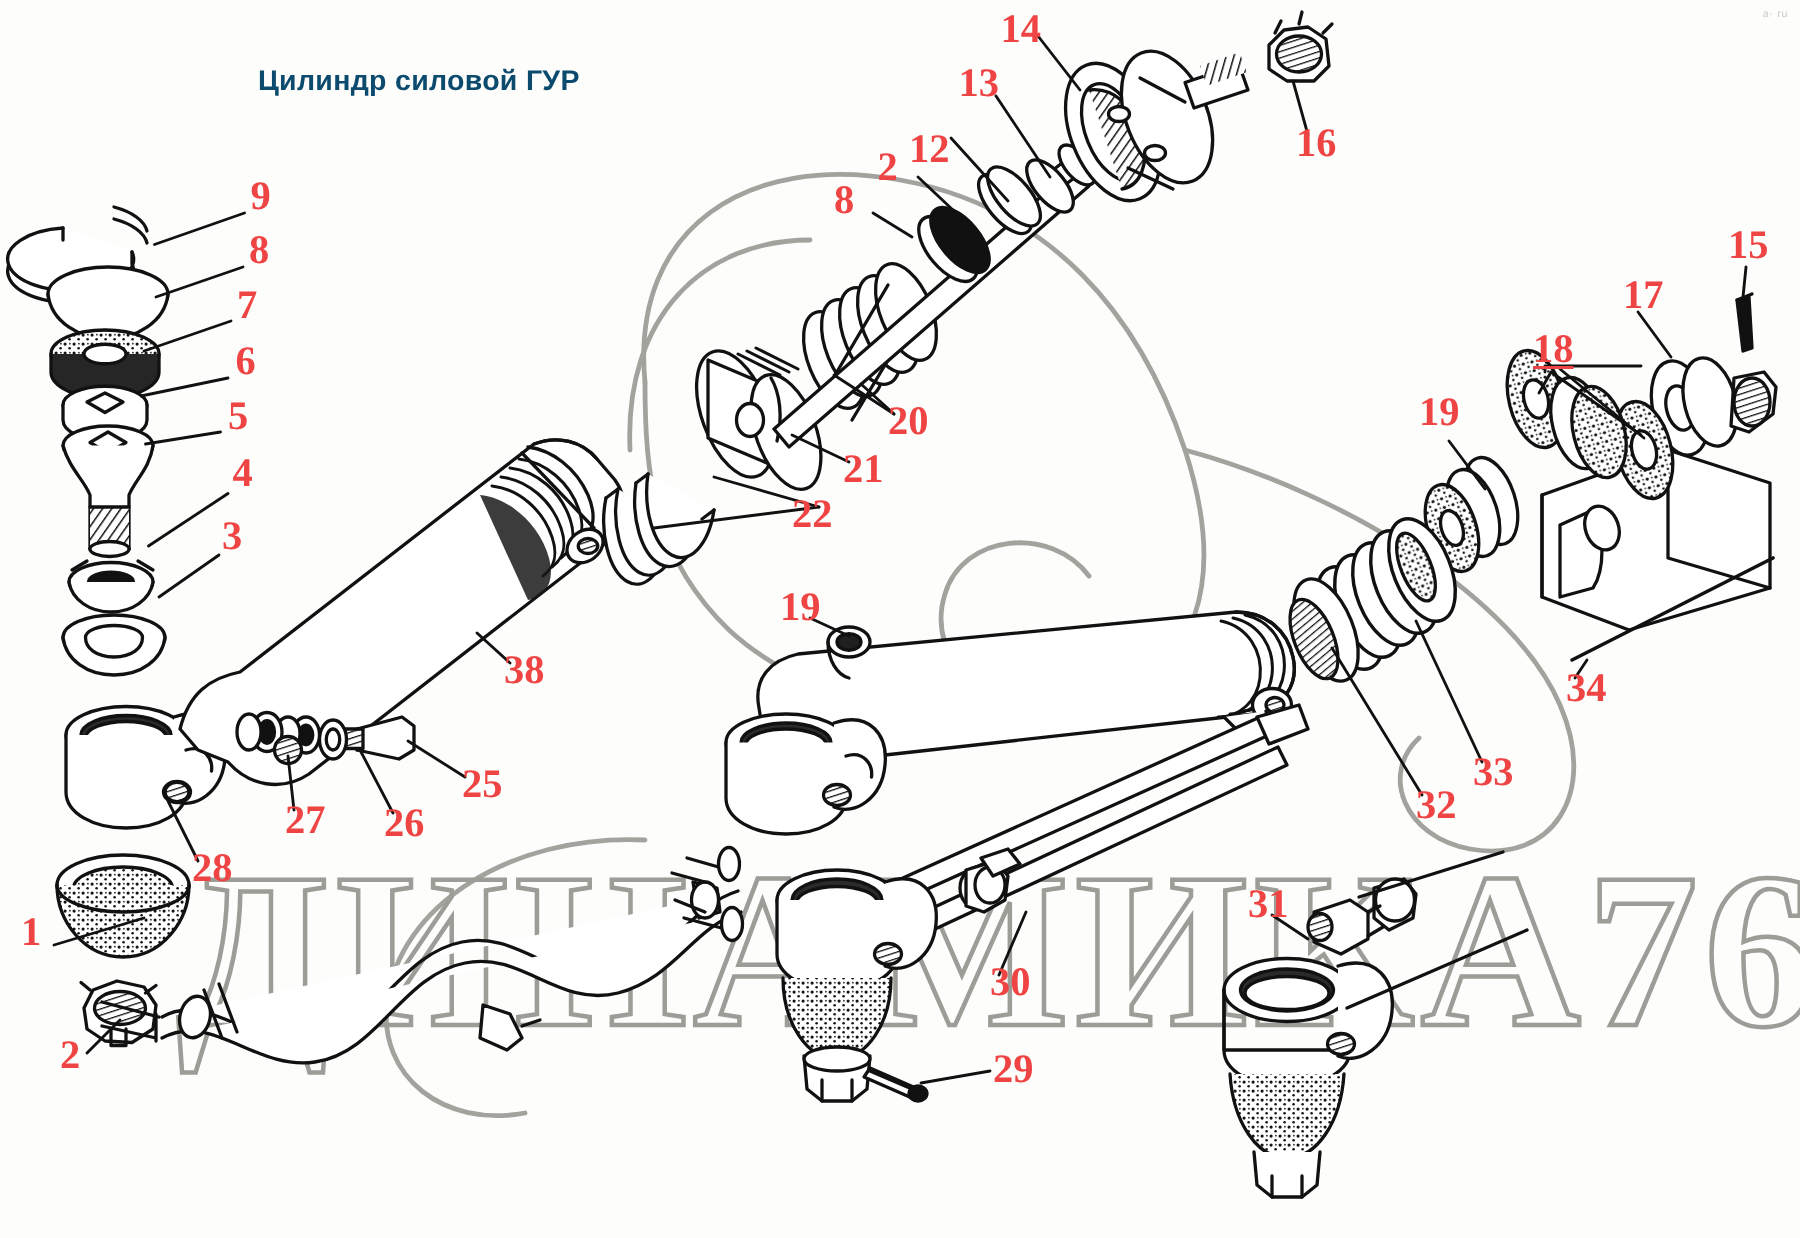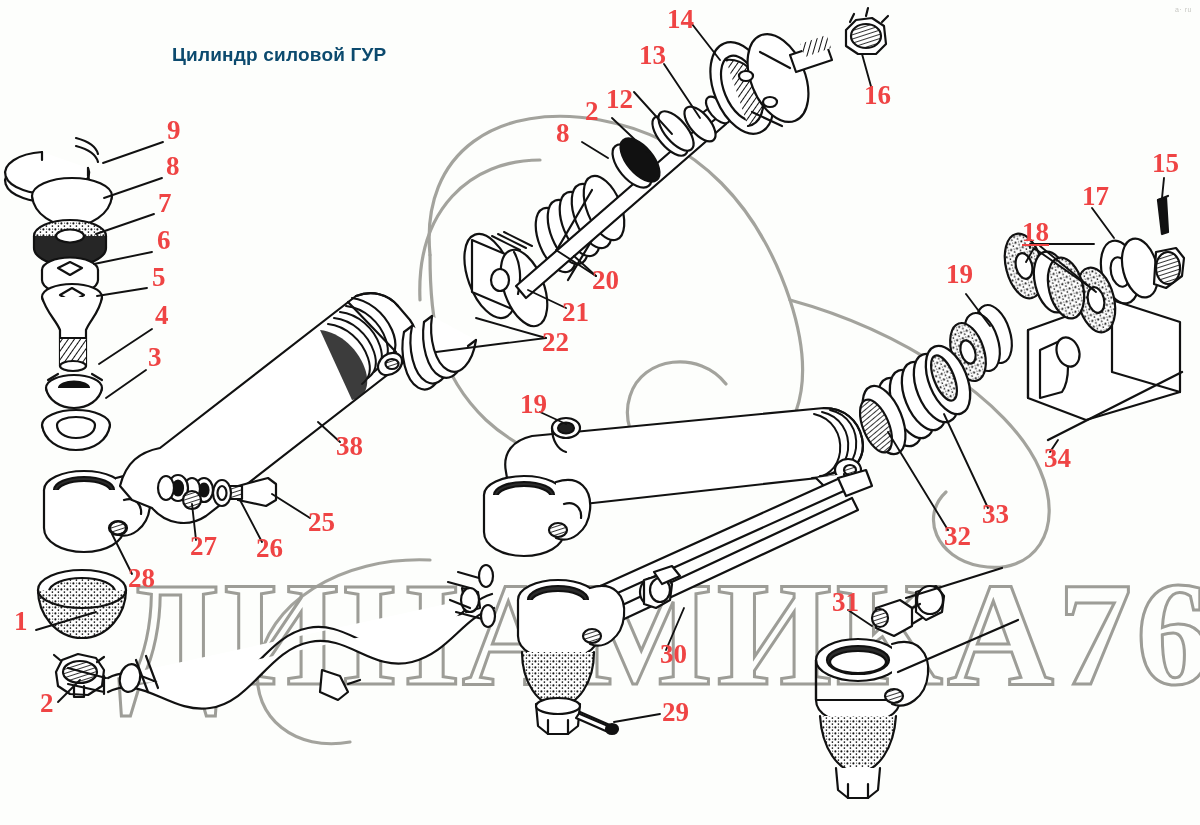--- a/index.html
+++ b/index.html
@@ -487,21 +487,21 @@
   <div class="cal" style="left:639px; top:42px;">13</div>
   <div class="cal" style="left:667px; top:6px;">14</div>
   <div class="cal" style="left:1152px;top:150px;">15</div>
   <div class="cal" style="left:864px; top:82px;">16</div>
   <div class="cal" style="left:1082px;top:183px;">17</div>
   <div class="cal u" style="left:1022px;top:219px;">18</div>
   <div class="cal" style="left:946px; top:261px;">19</div>
 
   <div class="cal" style="left:592px; top:267px;">20</div>
   <div class="cal" style="left:562px; top:299px;">21</div>
-  <div class="cal" style="left:542px; top:329px;text-align:center;">22</div>
+  <div class="cal" style="left:528px; top:329px;text-align:center;">22</div>
   <div class="cal" style="left:520px; top:391px;">19</div>
   <div class="cal" style="left:336px; top:433px;">38</div>
   <div class="cal" style="left:308px; top:509px;">25</div>
   <div class="cal" style="left:256px; top:535px;">26</div>
   <div class="cal" style="left:190px; top:533px;">27</div>
   <div class="cal" style="left:128px; top:565px;">28</div>
   <div class="cal" style="left:662px; top:699px;">29</div>
   <div class="cal" style="left:660px; top:641px;">30</div>
   <div class="cal" style="left:832px; top:589px;">31</div>
   <div class="cal" style="left:944px; top:523px;">32</div>

